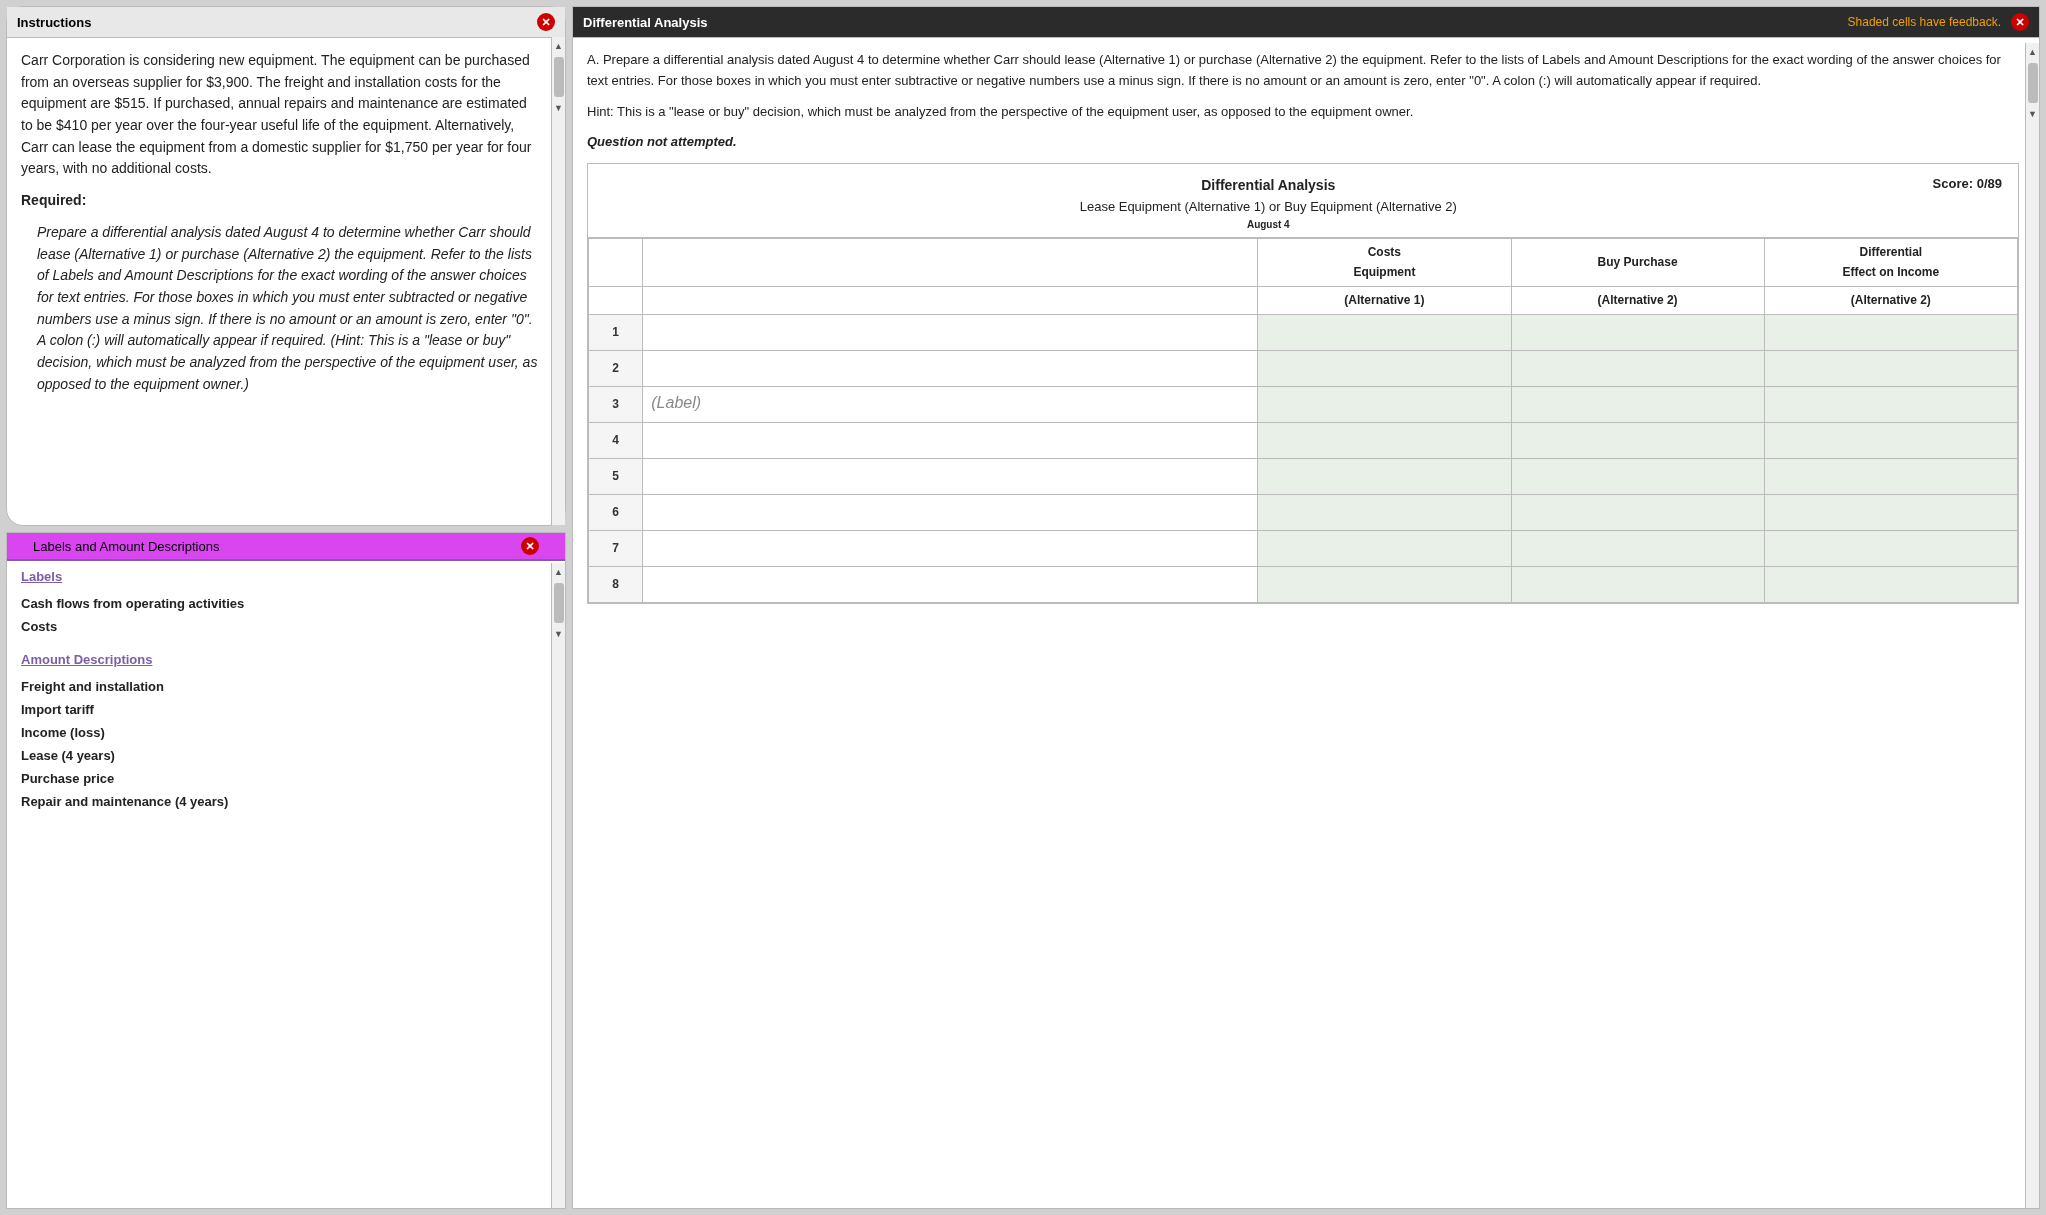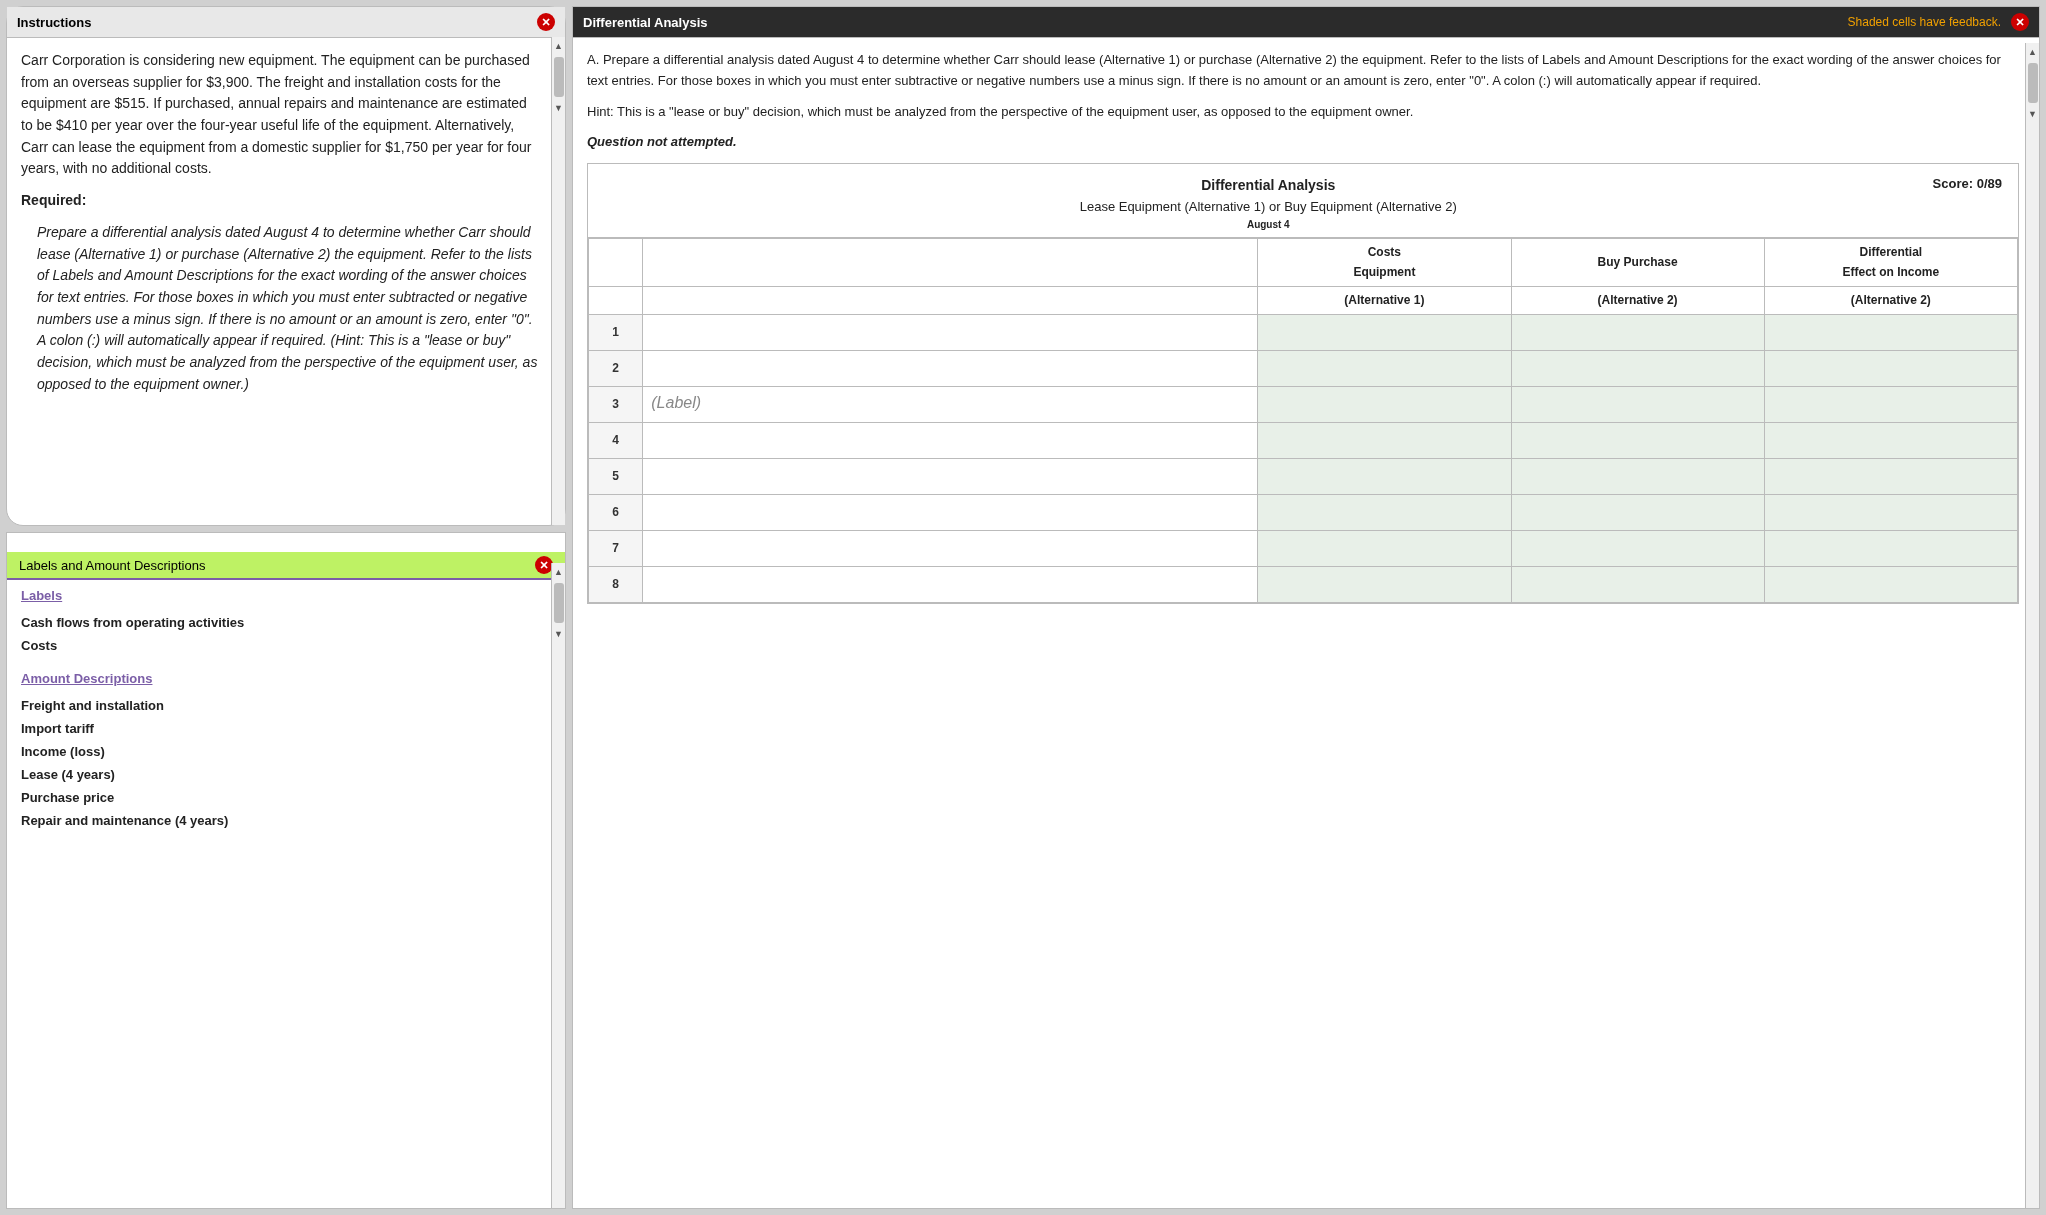--- a/index.html
+++ b/index.html
@@ -139,25 +139,24 @@
       max-height: 40px;
     }
 
     
     .labels-panel {
       flex: 1;
       min-height: 380px;
     }
 
     .labels-panel .panel-header {
-      background: #bef264;
+      background: #d946ef;
       border-bottom: 2px solid #7b5ea7;
-      padding: 4px 12px;
+      padding: 4px 26px;
       font-weight: normal;
-      margin-top: 19px;
     }
 
     .labels-panel .panel-content {
       padding: 8px 14px;
     }
 
     .labels-section-title {
       color: #7b5ea7;
       font-weight: bold;
       text-decoration: underline;

